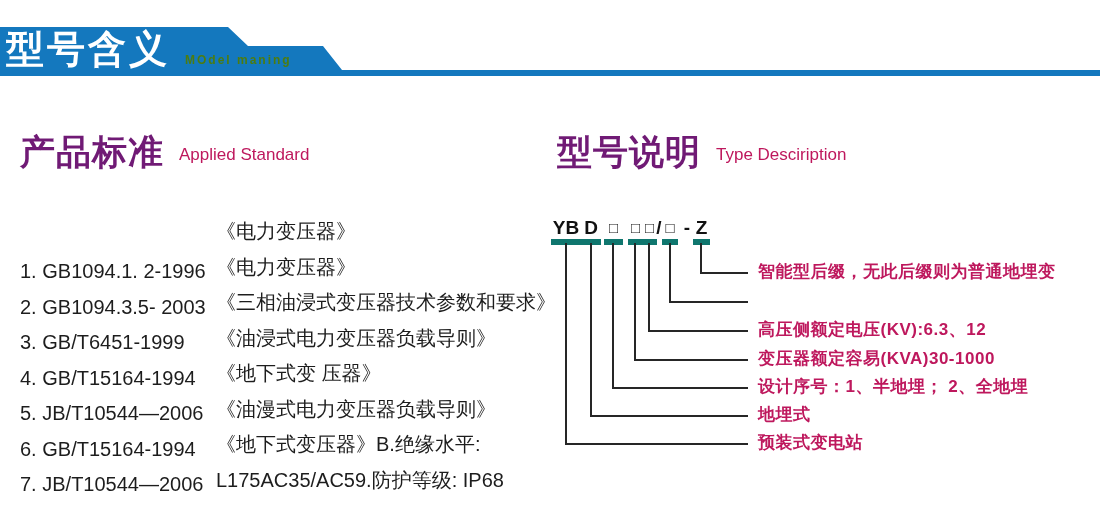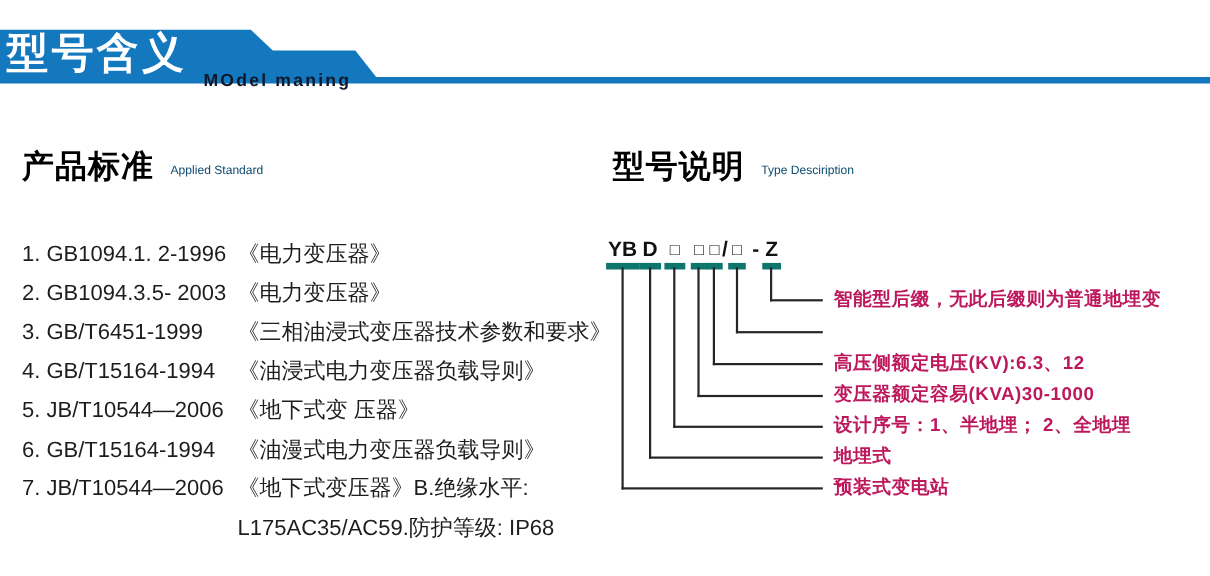--- a/index.html
+++ b/index.html
@@ -7,33 +7,33 @@
     position:relative;width:1100px;height:524px;background:#ffffff;overflow:hidden;
     font-family:"Liberation Sans","DejaVu Sans",sans-serif;color:#1d1d1d;
   }
   
   .banner-svg{position:absolute;left:0;top:0;width:1100px;height:80px;display:block;}
   .banner-title{
     position:absolute;left:6px;top:28px;height:44px;line-height:42px;
     font-size:38px;font-weight:bold;color:#ffffff;letter-spacing:3px;white-space:nowrap;
   }
   .banner-sub{
-    position:absolute;left:185px;top:65px;height:18px;line-height:18px;
-    font-size:16px;font-weight:bold;color:#0f172a;letter-spacing:2px;white-space:nowrap;
+    position:absolute;left:185px;top:51px;height:18px;line-height:18px;
+    font-size:12px;font-weight:bold;color:#4d7c0f;letter-spacing:2px;white-space:nowrap;
   }
   
   .sec-head{position:absolute;top:136px;display:flex;align-items:flex-end;white-space:nowrap;}
   .sec-head.left{left:20px;}
   .sec-head.right{left:557px;}
-  .sec-cn{font-size:29px;line-height:32px;font-weight:bold;color:#000000;letter-spacing:1px;}
-  .sec-en{font-size:11px;line-height:22px;color:#0c4a6e;margin-left:15px;padding-bottom:2px;}
+  .sec-cn{font-size:35px;line-height:32px;font-weight:bold;color:#701a75;letter-spacing:1px;}
+  .sec-en{font-size:17px;line-height:22px;color:#be185d;margin-left:15px;padding-bottom:2px;}
   
   .standards{position:absolute;left:20px;top:214px;width:520px;}
   .std-row{display:flex;height:35.5px;line-height:35.5px;font-size:20px;white-space:nowrap;}
-  .std-code{width:196px;flex:0 0 196px;}
+  .std-code{width:196px;flex:0 0 196px;margin-top:40px;}
   .std-title{flex:1;}
   
   .diagram{position:absolute;left:540px;top:200px;width:560px;height:300px;}
   .seg{
     position:absolute;top:16px;height:23px;line-height:23px;text-align:center;
     font-size:19px;font-weight:bold;color:#111;white-space:nowrap;
   }
   .seg.u{border-bottom:6px solid #0f766e;}
   .seg.box{font-size:15px;}
   .vline{position:absolute;width:2px;background:#262626;}

